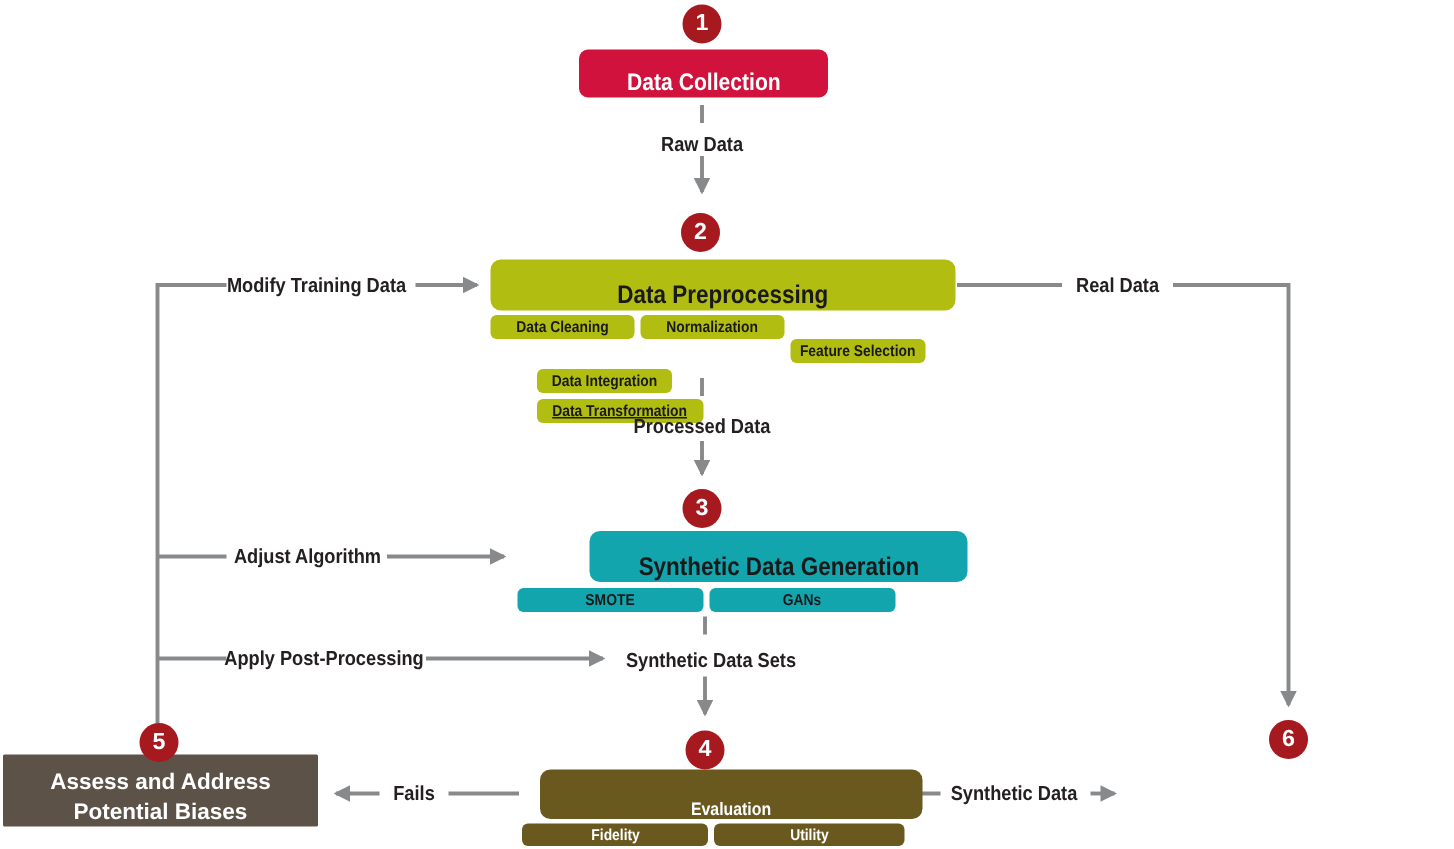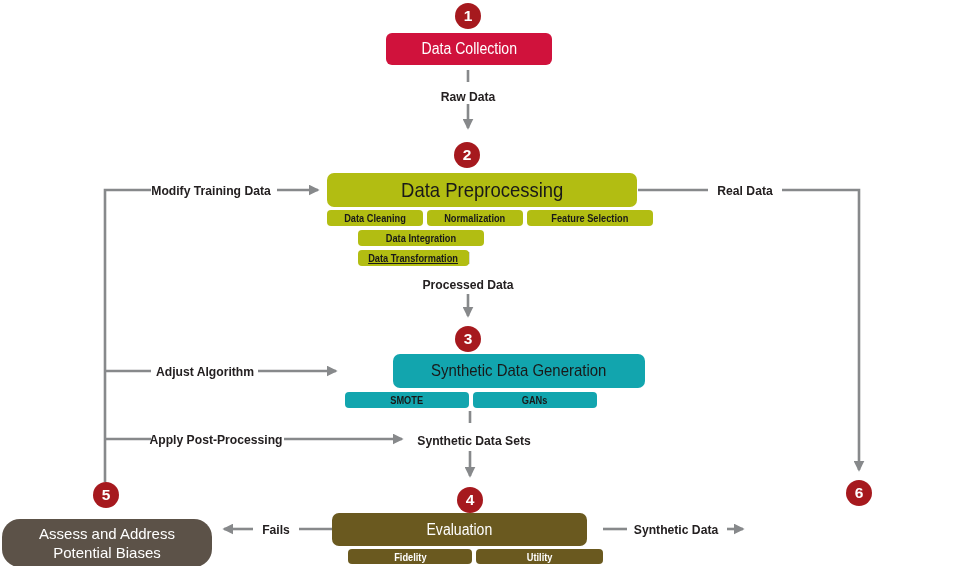--- a/index.html
+++ b/index.html
@@ -9,51 +9,51 @@
   }
   svg.wires{position:absolute;left:0;top:0;z-index:1;}
   .wire{stroke:var(--line-gray);stroke-width:2.6;fill:none;}
   #arrowhead path{fill:var(--line-gray);}
   .badge{
     position:absolute;width:26px;height:26px;border-radius:50%;
     background:var(--badge-red);color:#fff;display:flex;align-items:center;justify-content:center;
     font-weight:bold;font-size:15.5px;z-index:3;
   }
   .node{
-    position:absolute;border-radius:7px;display:flex;align-items:center;justify-content:center;
-    font-weight:normal;z-index:2;
+    position:absolute;border-radius:7px;display:flex;align-items:flex-end;justify-content:center;
+    font-weight:bold;z-index:2;
   }
   .sub-row{position:absolute;display:flex;gap:4px;z-index:2;}
   .sub{
     flex:none;border-radius:4px;display:flex;align-items:center;justify-content:center;
     font-weight:bold;font-size:10.5px;
   }
   .cond{display:inline-block;transform:scaleX(0.88);white-space:nowrap;}
   .clabel{
     position:absolute;font-weight:bold;font-size:13.5px;color:var(--label-dark);
     white-space:nowrap;transform:translate(-50%,-50%) scaleX(0.9);z-index:2;
   }
   
   #box1{left:386px;top:33px;width:166px;height:32px;background:var(--crimson);color:#fff;font-size:16px;border-radius:6px;}
-  #box2{left:327px;top:173px;width:310px;height:34px;background:var(--chartreuse);color:var(--ink);font-size:21px;}
+  #box2{left:327px;top:173px;width:310px;height:34px;background:var(--chartreuse);color:var(--ink);font-size:17px;}
   #box3{left:345px;top:354px;width:252px;height:34px;background:var(--teal);color:var(--ink);font-size:17px;margin-left:48px;}
-  #box4{left:332px;top:513px;width:255px;height:33px;background:var(--olive);color:#fff;font-size:16px;}
-  #box5{left:2px;top:503px;width:210px;height:48px;background:var(--taupe);color:#fff;font-size:15px;line-height:1.3;text-align:center;border-radius:18px;margin-top:16px;}
+  #box4{left:360px;top:513px;width:255px;height:33px;background:var(--olive);color:#fff;font-size:12px;}
+  #box5{left:2px;top:503px;width:210px;height:48px;background:var(--taupe);color:#fff;font-size:15px;line-height:1.3;text-align:center;border-radius:1px;}
   #box6{left:753px;top:503px;width:214px;height:48px;background:var(--mauve);color:#fff;font-size:16.5px;border-radius:9px;}
   #box5 .wraplabel{padding:0 10px;}
   
   #row2a{left:327px;top:210px;width:310px;height:16px;}
   #row2b{left:358px;top:230px;width:225px;height:16px;flex-direction:column;}
   #row3{left:345px;top:392px;width:252px;height:16px;}
   #row4{left:348px;top:549px;width:271px;height:15px;}
   #row2a .sub,#row2b .sub{background:var(--chartreuse);color:var(--ink);}
   #row3 .sub{background:var(--teal);color:var(--ink);}
   #row4 .sub{background:var(--olive);color:#fff;}
   .w96{width:96px;height:16px;}
-  .w110{width:126px;height:16px;}
+  .w110{width:90px;height:16px;margin-top:16px;}
   .w111{width:111px;height:16px;text-decoration:underline;}
   .w124{width:124px;height:16px;}
   #row4 .sub{height:15px;}
   #row4 .u{width:127px;}
   
   #b1{left:455px;top:3px;}
   #b2{left:454px;top:142px;}
   #b3{left:455px;top:326px;}
   #b4{left:457px;top:487px;}
   #b5{left:93px;top:482px;}

